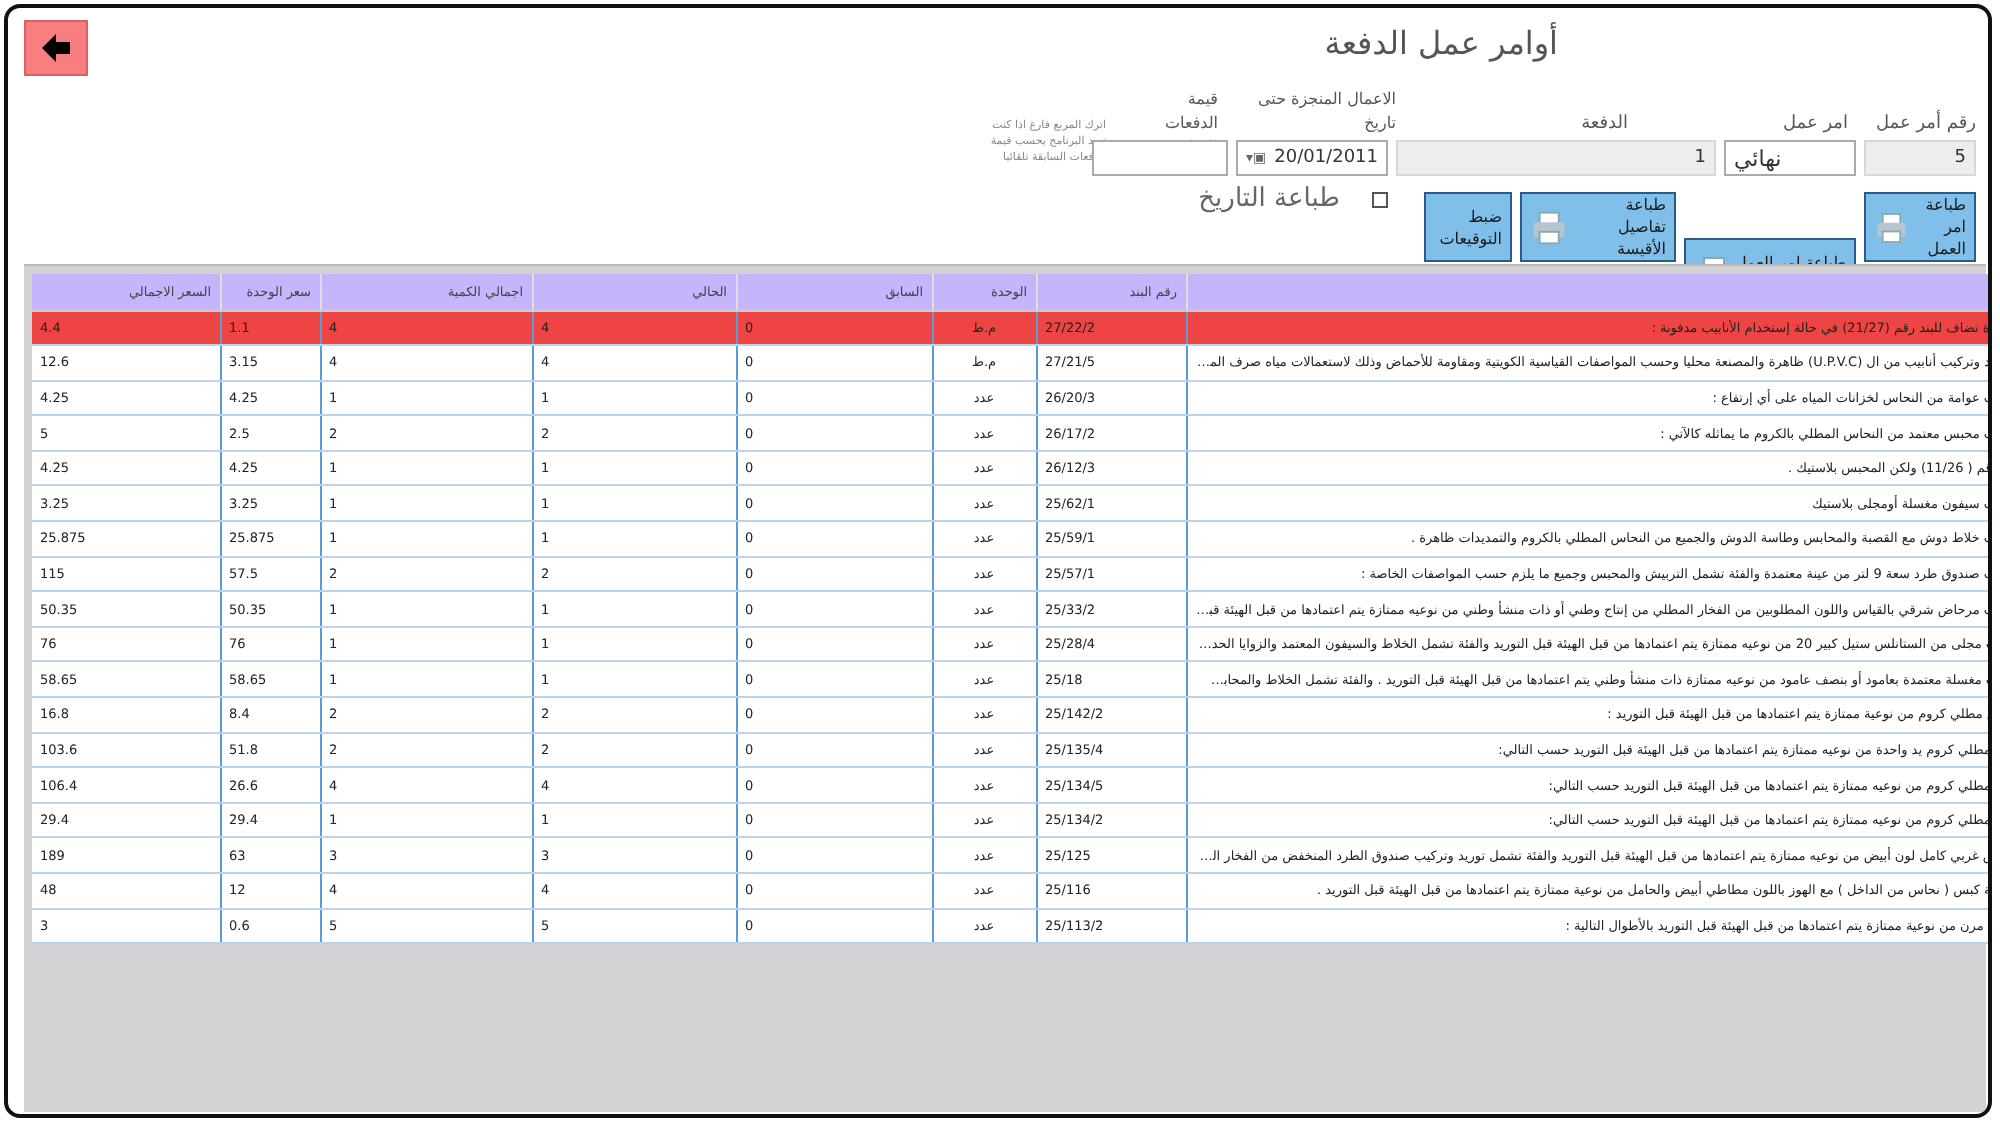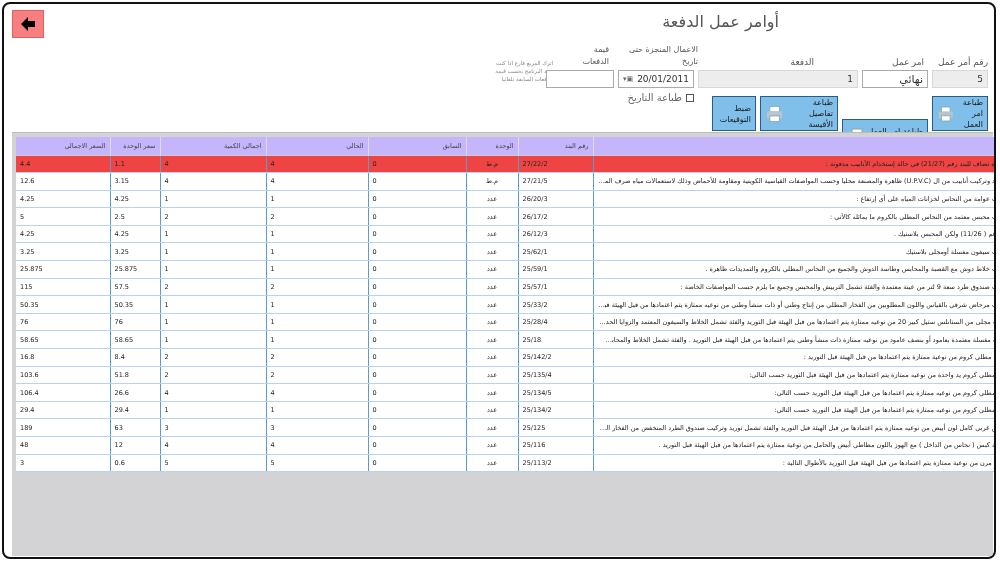--- a/index.html
+++ b/index.html
@@ -23,21 +23,21 @@
   .field.gray { background: #ededed; border-color: #d8d8d8; }
   .hint { position: absolute; font-size: 5.5px; color: #888; direction: rtl; text-align: right; line-height: 8px; }
   .btn {
     position: absolute; top: 92px; height: 35px; background: #7fbfe9; border: 1px solid #2a5d86;
     display: flex; align-items: center; justify-content: space-between; padding: 0 4px; cursor: pointer;
     direction: rtl;
   }
   .btn .txt { font-size: 8px; color: #1a1a1a; text-align: right; line-height: 11px; }
   .btn .txt.c { text-align: right; width: 100%; }
   .printer { width: 20px; height: 20px; }
-  .chk { position: absolute; display: flex; align-items: center; gap: 4px; direction: rtl; font-size: 10px; color: #666; }
+  .chk { position: absolute; display: flex; align-items: center; gap: 16px; direction: rtl; font-size: 13px; color: #666; }
   .chk .box { width: 8px; height: 8px; border: 1px solid #555; background: #fff; }
   .grid-area {
     position: absolute; left: 8px; top: 128px; width: 981px; height: 424px; background: #d3d3d5;
     border-top: 1px solid #bbb;
   }
   table { position: absolute; left: 4px; top: 4px; width: 977px; border-collapse: collapse; background: #fff; table-layout: fixed; direction: rtl; }
   th, td { font-size: 6.5px; height: 17.6px; border-right: 1px solid #5b9bd5; border-bottom: 1px solid #b7d3ee; padding: 0 4px; white-space: nowrap; overflow: hidden; text-overflow: ellipsis; color: #222; }
   th { font-weight: normal; text-align: right; color: #444; background: #c4b5fd; border-right: 1px solid #ddd; border-bottom: 1px solid #ccc; height: 18px; }
   td.num { text-align: left; direction: ltr; }
   td.desc { text-align: right; }
@@ -53,30 +53,30 @@
 
   <div class="back-btn">
     <svg width="16" height="16" viewBox="0 0 16 16">
       <path d="M1 8 L8 1 L8 5 L15 5 L15 11 L8 11 L8 15 Z" fill="#000"></path>
     </svg>
   </div>
 
   <div class="title">أوامر عمل الدفعة</div>
 
   <div class="lbl" style="right:6px;top:52px;font-size:9px;">رقم أمر عمل</div>
-  <div class="lbl" style="right:70px;top:52px;font-size:9px;font-family:Liberation Serif, serif;">امر عمل</div>
+  <div class="lbl" style="right:70px;top:52px;font-size:9px;">امر عمل</div>
   <div class="lbl" style="right:180px;top:52px;font-size:9px;">الدفعة</div>
   <div class="lbl" style="right:296px;top:40px;width:70px;">الاعمال المنجزة حتى تاريخ</div>
   <div class="lbl" style="right:385px;top:40px;width:40px;">قيمة الدفعات السابقة</div>
   <div class="hint" style="right:441px;top:55px;width:66px;">اترك المربع فارغ اذا كنت تريد البرنامج يحسب قيمة الدفعات السابقة تلقائيا</div>
 
   <div class="field gray" style="right:6px;top:66px;width:56px;justify-content:flex-end;">
       <span>5</span>
     </div>
-  <div class="field" style="right:66px;top:66px;width:66px;justify-content:flex-end;font-size:11px;">
+  <div class="field" style="right:66px;top:66px;width:66px;justify-content:flex-start;font-size:11px;">
       <span>نهائي</span>
     </div>
   <div class="field gray" style="right:136px;top:66px;width:160px;justify-content:flex-end;">
       <span>1</span>
     </div>
   <div class="field" style="right:300px;top:66px;width:76px;justify-content:space-between;">
     <span style="font-size:7px;color:#666;">▾▣</span>
     <span>20/01/2011</span>
   </div>
   <div class="field" style="right:380px;top:66px;width:68px;">

